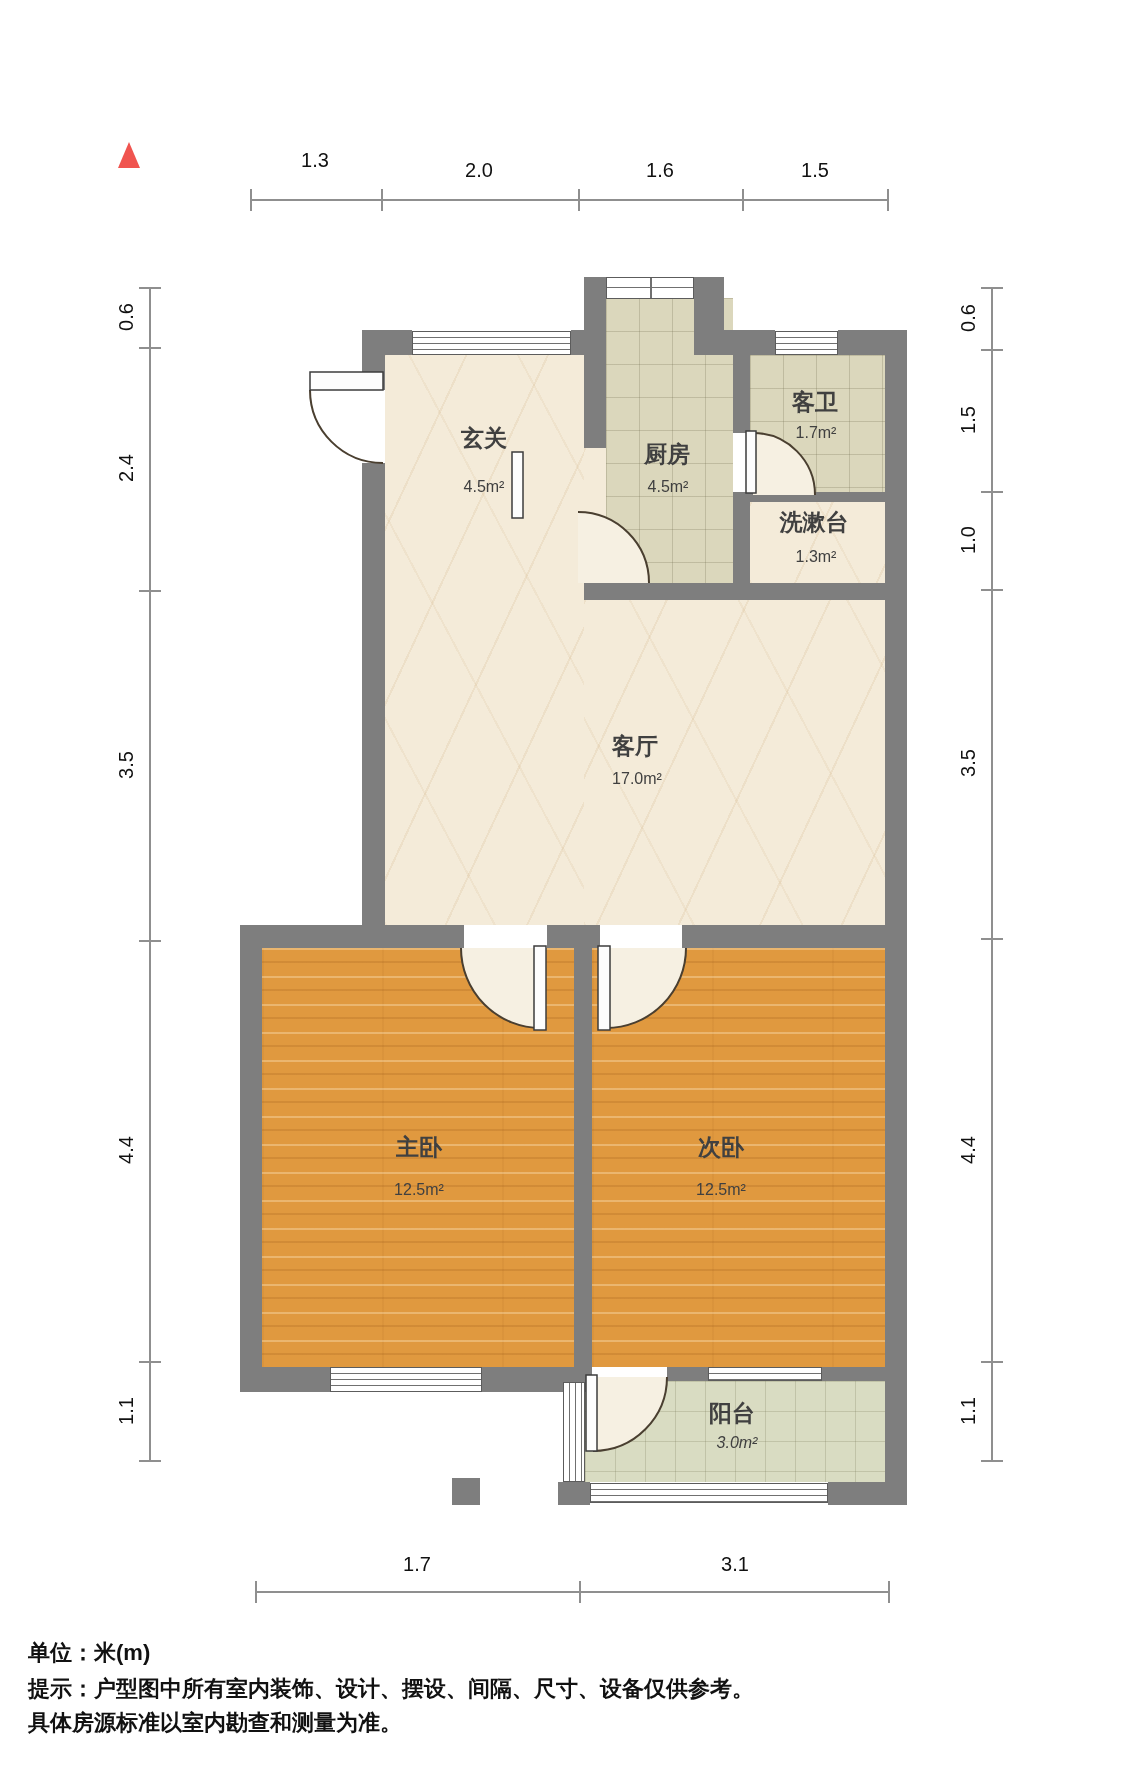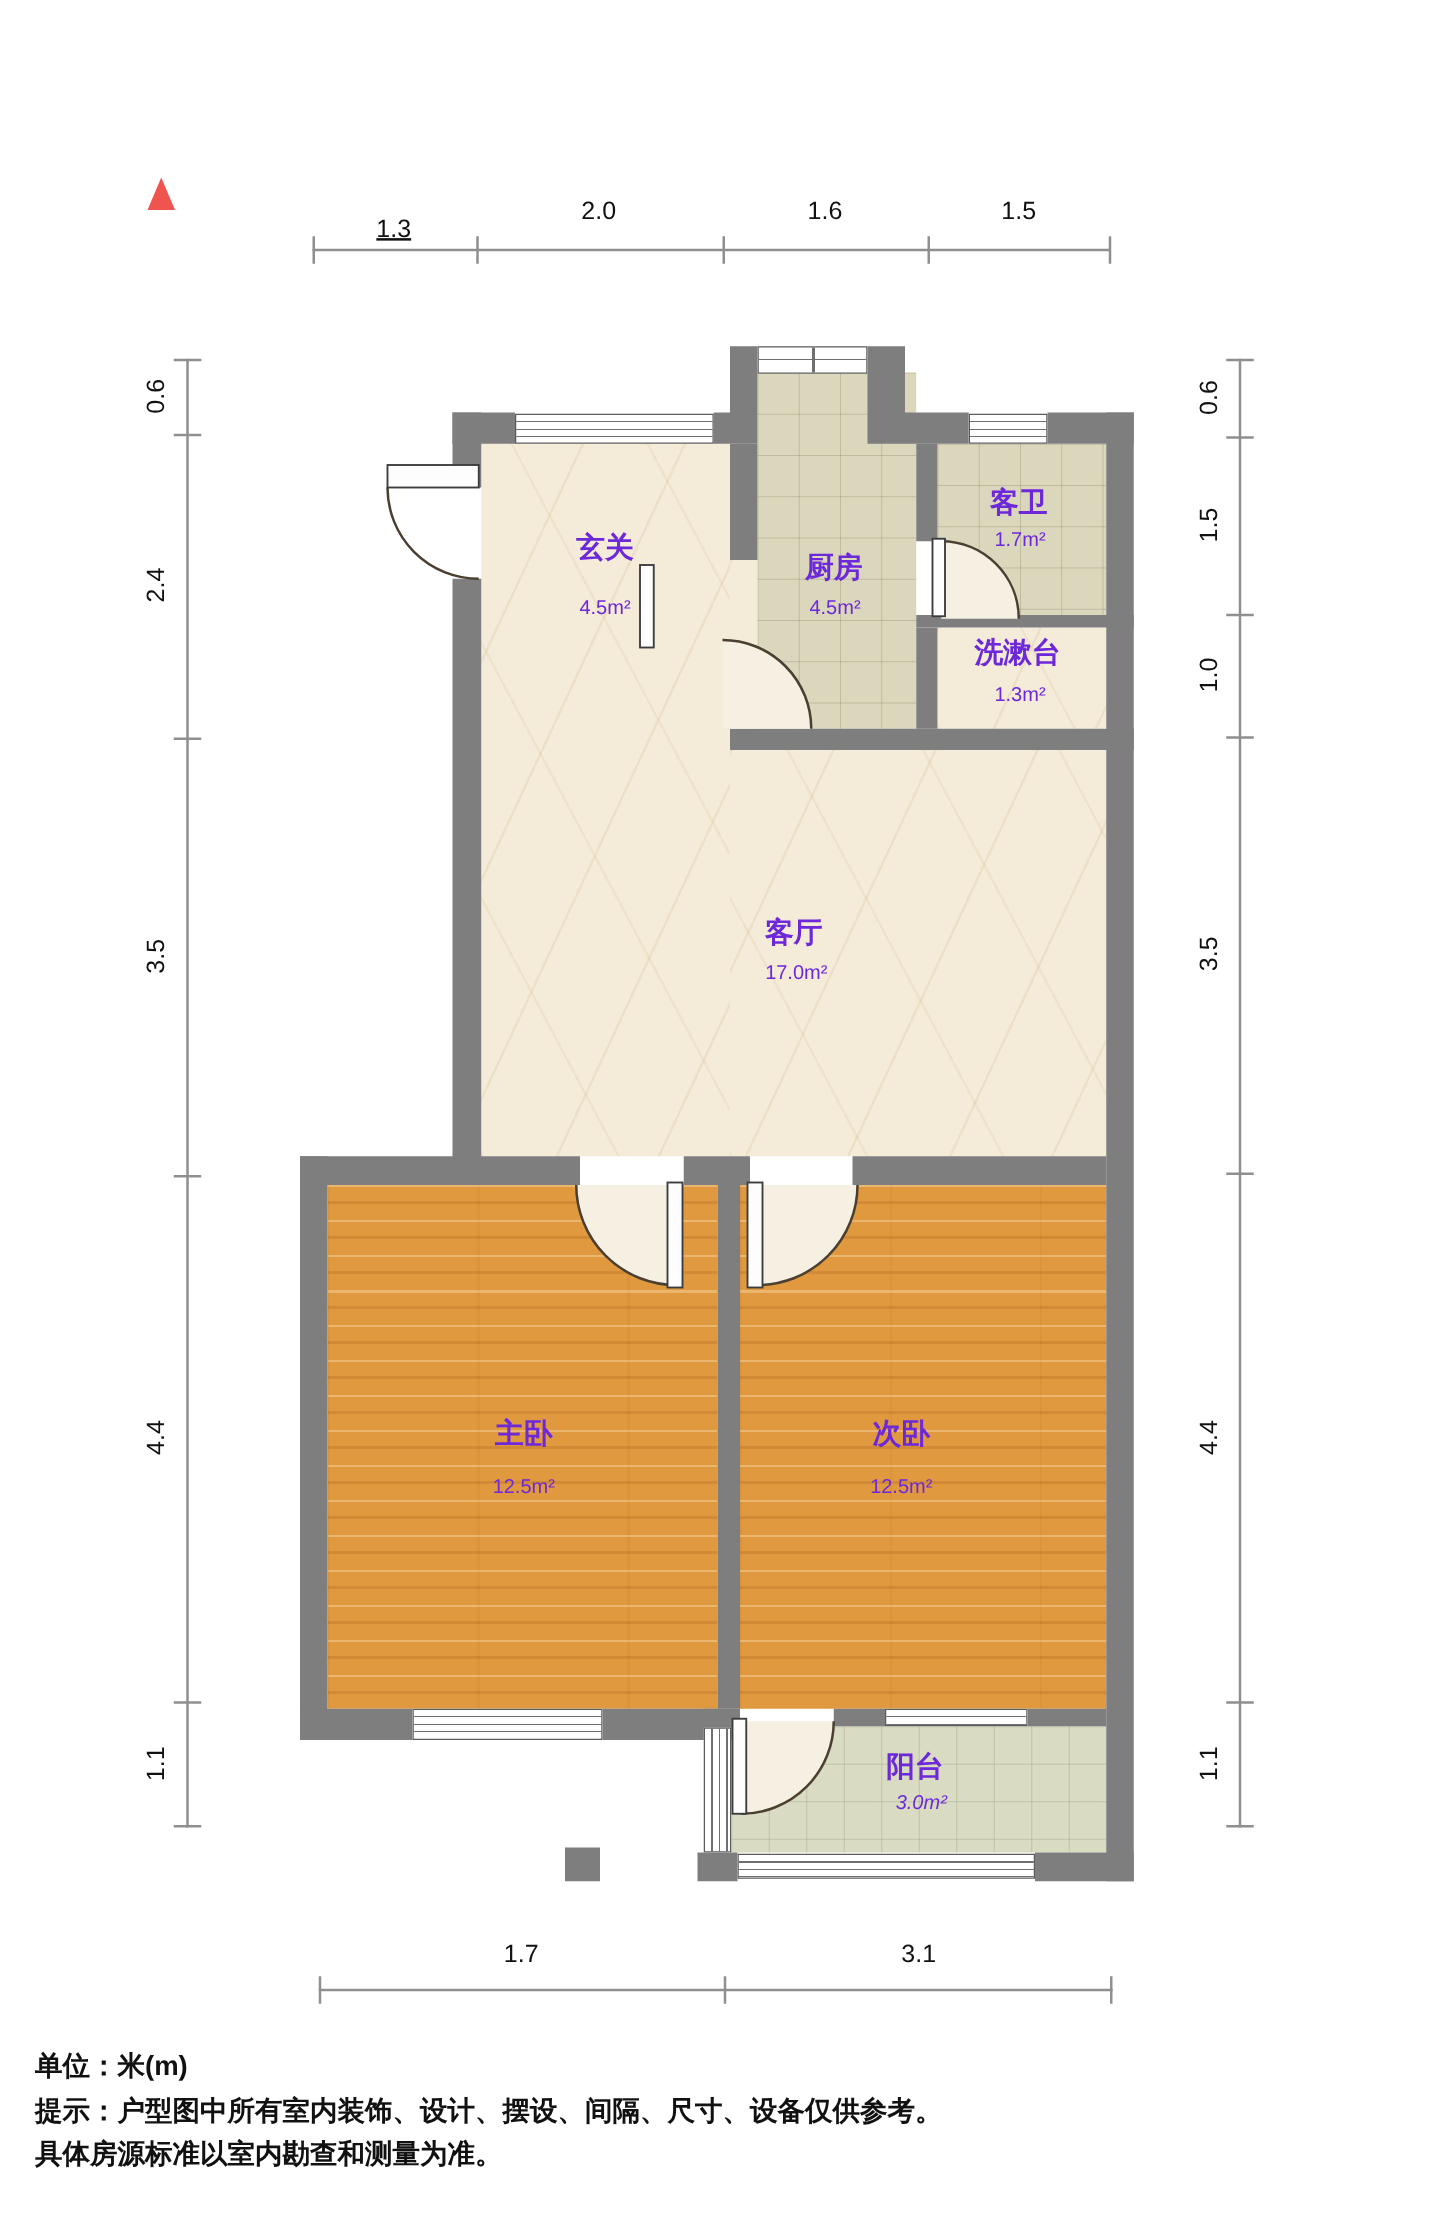--- a/index.html
+++ b/index.html
@@ -24,21 +24,21 @@
     background-size:30px 30px;}
   .wood{background-color:var(--wood,#e0993f);
     background-image:
       repeating-linear-gradient(180deg, rgba(255,236,200,.35) 0 2px, rgba(0,0,0,0) 2px 13px,
          rgba(140,75,15,.18) 13px 15px, rgba(0,0,0,0) 15px 28px),
       repeating-linear-gradient(90deg, rgba(140,75,15,.07) 0 2px, rgba(0,0,0,0) 2px 120px);}
   .win{position:absolute;background:#fff;border:1px solid #5c5c5c;box-sizing:border-box;z-index:4;}
   .win-h{background-image:repeating-linear-gradient(180deg, rgba(0,0,0,0) 0 5px, #707070 5px 6px);}
   .win-v{background-image:repeating-linear-gradient(90deg, rgba(0,0,0,0) 0 5px, #707070 5px 6px);}
   .lbl{position:absolute;transform:translate(-50%,-50%);font-size:23px;font-weight:600;
-       white-space:nowrap;z-index:6;color:#6d28d9;}
+       white-space:nowrap;z-index:6;color:#404040;}
   .area{font-size:16px;font-weight:400;}
   
   .dim-line{position:absolute;background:var(--dim,#8f8f8f);z-index:2;}
   .tick-h{position:absolute;width:2px;height:22px;background:var(--dim,#8f8f8f);z-index:2;}
   .tick-v{position:absolute;width:22px;height:2px;background:var(--dim,#8f8f8f);z-index:2;}
   .dim-lbl{position:absolute;transform:translate(-50%,-50%);font-size:20px;color:#111;
            white-space:nowrap;z-index:2;}
   .dim-lbl.rot{transform:translate(-50%,-50%) rotate(-90deg);}
   
   #north{position:absolute;left:118px;top:142px;width:0;height:0;z-index:6;
@@ -161,21 +161,21 @@
   <div class="lbl area" style="left:721px;top:1190px;">12.5m²</div>
   <div class="lbl" style="left:732px;top:1413px;">阳台</div>
   <div class="lbl area" style="left:737px;top:1443px;font-style:italic;">3.0m²</div>
 
   <div class="dim-line" style="left:250px;top:199px;width:638px;height:2px;"></div>
   <div class="tick-h" style="left:250px;top:189px;"></div>
   <div class="tick-h" style="left:381px;top:189px;"></div>
   <div class="tick-h" style="left:578px;top:189px;"></div>
   <div class="tick-h" style="left:742px;top:189px;"></div>
   <div class="tick-h" style="left:887px;top:189px;"></div>
-  <div class="dim-lbl" style="left:315px;top:184px;text-decoration:underline;">1.3</div>
+  <div class="dim-lbl" style="left:315px;top:160px;">1.3</div>
   <div class="dim-lbl" style="left:479px;top:170px;">2.0</div>
   <div class="dim-lbl" style="left:660px;top:170px;">1.6</div>
   <div class="dim-lbl" style="left:815px;top:170px;">1.5</div>
 
   <div class="dim-line" style="left:149px;top:287px;width:2px;height:1175px;"></div>
   <div class="tick-v" style="left:139px;top:287px;"></div>
   <div class="tick-v" style="left:139px;top:347px;"></div>
   <div class="tick-v" style="left:139px;top:590px;"></div>
   <div class="tick-v" style="left:139px;top:940px;"></div>
   <div class="tick-v" style="left:139px;top:1361px;"></div>

